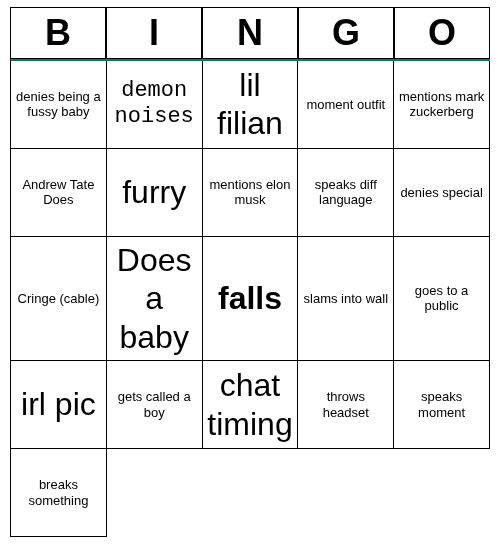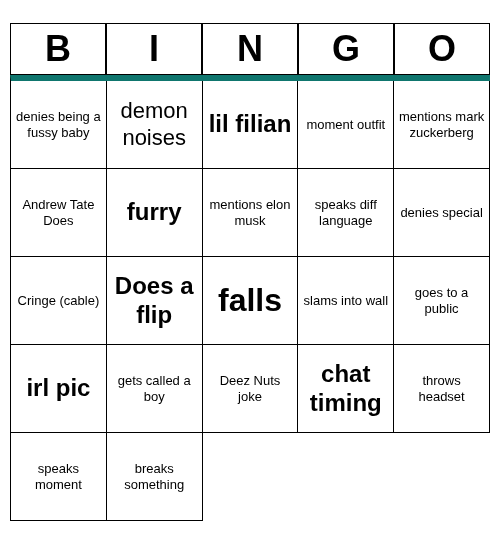--- a/index.html
+++ b/index.html
@@ -33,44 +33,45 @@
       font-size: 36px;
       font-weight: bold;
       padding: 4px 0;
       border: 1px solid #000;
     }
 
     .bingo-grid {
       display: grid;
       grid-template-columns: repeat(5, 1fr);
       border-left: 1px solid #000;
-      border-top: 6px solid #0f766e;
+      border-top: 2px solid #0f766e;
     }
 
     .bingo-cell {
       border-right: 1px solid #000;
       border-bottom: 1px solid #000;
       min-height: 88px;
       display: flex;
       align-items: center;
       justify-content: center;
       text-align: center;
       padding: 4px;
       font-size: 13px;
       line-height: 1.2;
     }
 
     .bingo-cell.large-text {
       font-size: 22px;
       font-weight: normal;
+      font-family: Liberation Mono, monospace;
     }
 
     .bingo-cell.xl-text {
-      font-size: 24px;
-      font-weight: bold;
+      font-size: 32px;
+      font-weight: normal;
     }
 
     .bingo-cell.xxl-text {
       font-size: 32px;
       font-weight: bold;
       text-align: right;
     }
   </style>
 </head>
 <body>
@@ -88,25 +89,24 @@
       <div class="bingo-cell large-text">demon noises</div>
       <div class="bingo-cell xl-text">lil filian</div>
       <div class="bingo-cell">moment outfit</div>
       <div class="bingo-cell">mentions mark zuckerberg</div>
       <div class="bingo-cell">Andrew Tate Does</div>
       <div class="bingo-cell xl-text">furry</div>
       <div class="bingo-cell">mentions elon musk</div>
       <div class="bingo-cell">speaks diff language</div>
       <div class="bingo-cell">denies special</div>
       <div class="bingo-cell">Cringe (cable)</div>
-      <div class="bingo-cell xl-text">Does a flip</div>
+      <div class="bingo-cell xl-text">Does a baby</div>
       <div class="bingo-cell xxl-text">falls</div>
       <div class="bingo-cell">slams into wall</div>
       <div class="bingo-cell">goes to a public</div>
       <div class="bingo-cell xl-text">irl pic</div>
       <div class="bingo-cell">gets called a boy</div>
-      <div class="bingo-cell">Deez Nuts joke</div>
       <div class="bingo-cell xl-text">chat timing</div>
       <div class="bingo-cell">throws headset</div>
       <div class="bingo-cell">speaks moment</div>
       <div class="bingo-cell">breaks something</div>
     </div>
 </div>
 
 </body></html>

